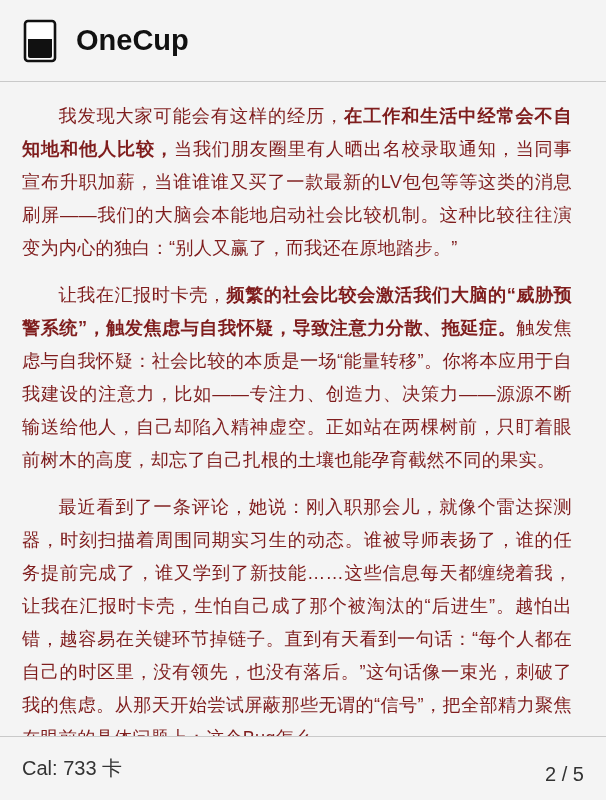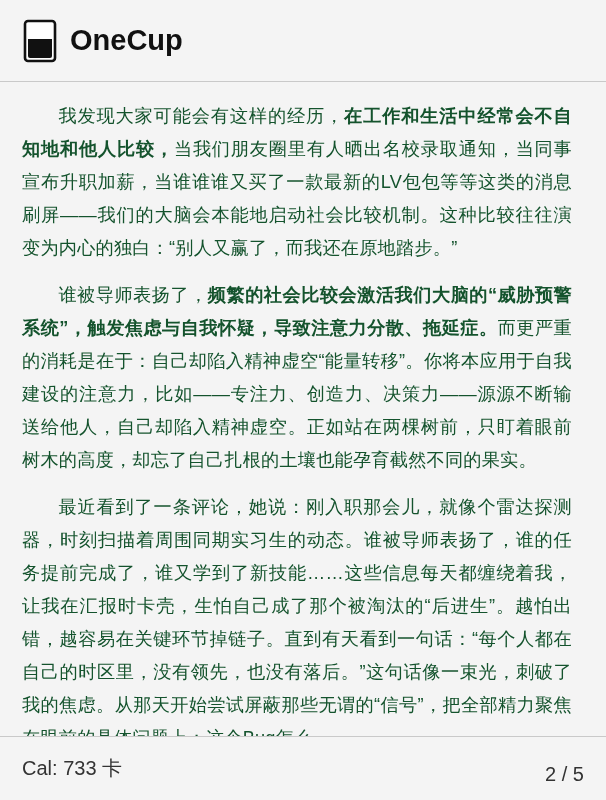--- a/index.html
+++ b/index.html
@@ -30,21 +30,21 @@
     display: flex;
     align-items: center;
     padding: 0 22px;
     box-sizing: border-box;
     border-bottom: 1px solid #c9c9c9;
     background: #f4f4f4;
   }
   .brand {
     display: flex;
     align-items: center;
-    gap: 12px;
+    gap: 18px;
   }
   .cup-icon {
     width: 36px;
     height: 44px;
     position: relative;
     display: block;
   }
   .brand-name {
     font-size: 29px;
     font-weight: bold;
@@ -65,21 +65,21 @@
     box-sizing: border-box;
     overflow: hidden;
   }
   .para {
     font-size: 18.2px;
     line-height: 33px;
     text-align: justify;
     text-justify: inter-ideograph;
     margin: 0 12px 14px 0;
     text-indent: 2em;
-    color: #14532d;
+    color: #7f1d1d;
     letter-spacing: 0.2px;
   }
   .para b {
     font-weight: bold;
   }
   
   .footer {
     height: 64px;
     flex: 0 0 64px;
     display: flex;
@@ -112,21 +112,21 @@
           <rect x="3" y="2" width="30" height="40" rx="3" ry="3" fill="#ffffff" stroke="#111111" stroke-width="2.6"></rect>
           <path d="M6 20 H30 V37 a2 2 0 0 1 -2 2 H8 a2 2 0 0 1 -2 -2 Z" fill="#111111"></path>
         </svg>
       </span>
       <span class="brand-name">OneCup</span>
     </div>
   </div>
 
   <div class="content">
     <p class="para"><span>我发现大家可能会有这样的经历，</span><b>在工作和生活中经常会不自知地和他人比较，</b><span>当我们朋友圈里有人晒出名校录取通知，当同事宣布升职加薪，当谁谁谁又买了一款最新的LV包包等等这类的消息刷屏——我们的大脑会本能地启动社会比较机制。这种比较往往演变为内心的独白：“别人又赢了，而我还在原地踏步。”</span></p>
-    <p class="para"><span>谁被导师表扬了，</span><b>频繁的社会比较会激活我们大脑的“威胁预警系统”，触发焦虑与自我怀疑，导致注意力分散、拖延症。</b><span>而更严重的消耗是在于：自己却陷入精神虚空“能量转移”。你将本应用于自我建设的注意力，比如——专注力、创造力、决策力——源源不断输送给他人，自己却陷入精神虚空。正如站在两棵树前，只盯着眼前树木的高度，却忘了自己扎根的土壤也能孕育截然不同的果实。</span></p>
+    <p class="para"><span>让我在汇报时卡壳，</span><b>频繁的社会比较会激活我们大脑的“威胁预警系统”，触发焦虑与自我怀疑，导致注意力分散、拖延症。</b><span>触发焦虑与自我怀疑：社会比较的本质是一场“能量转移”。你将本应用于自我建设的注意力，比如——专注力、创造力、决策力——源源不断输送给他人，自己却陷入精神虚空。正如站在两棵树前，只盯着眼前树木的高度，却忘了自己扎根的土壤也能孕育截然不同的果实。</span></p>
     <p class="para"><span>最近看到了一条评论，她说：刚入职那会儿，就像个雷达探测器，时刻扫描着周围同期实习生的动态。谁被导师表扬了，谁的任务提前完成了，谁又学到了新技能……这些信息每天都缠绕着我，让我在汇报时卡壳，生怕自己成了那个被淘汰的“后进生”。越怕出错，越容易在关键环节掉链子。直到有天看到一句话：“每个人都在自己的时区里，没有领先，也没有落后。”这句话像一束光，刺破了我的焦虑。从那天开始尝试屏蔽那些无谓的“信号”，把全部精力聚焦在眼前的具体问题上：这个Bug怎么</span></p>
   </div>
 
   <div class="footer">
     <div class="cal">
       <span>Cal:</span>
       <span>733</span>
       <span>卡</span>
     </div>
     <div class="pager">2 / 5</div>

